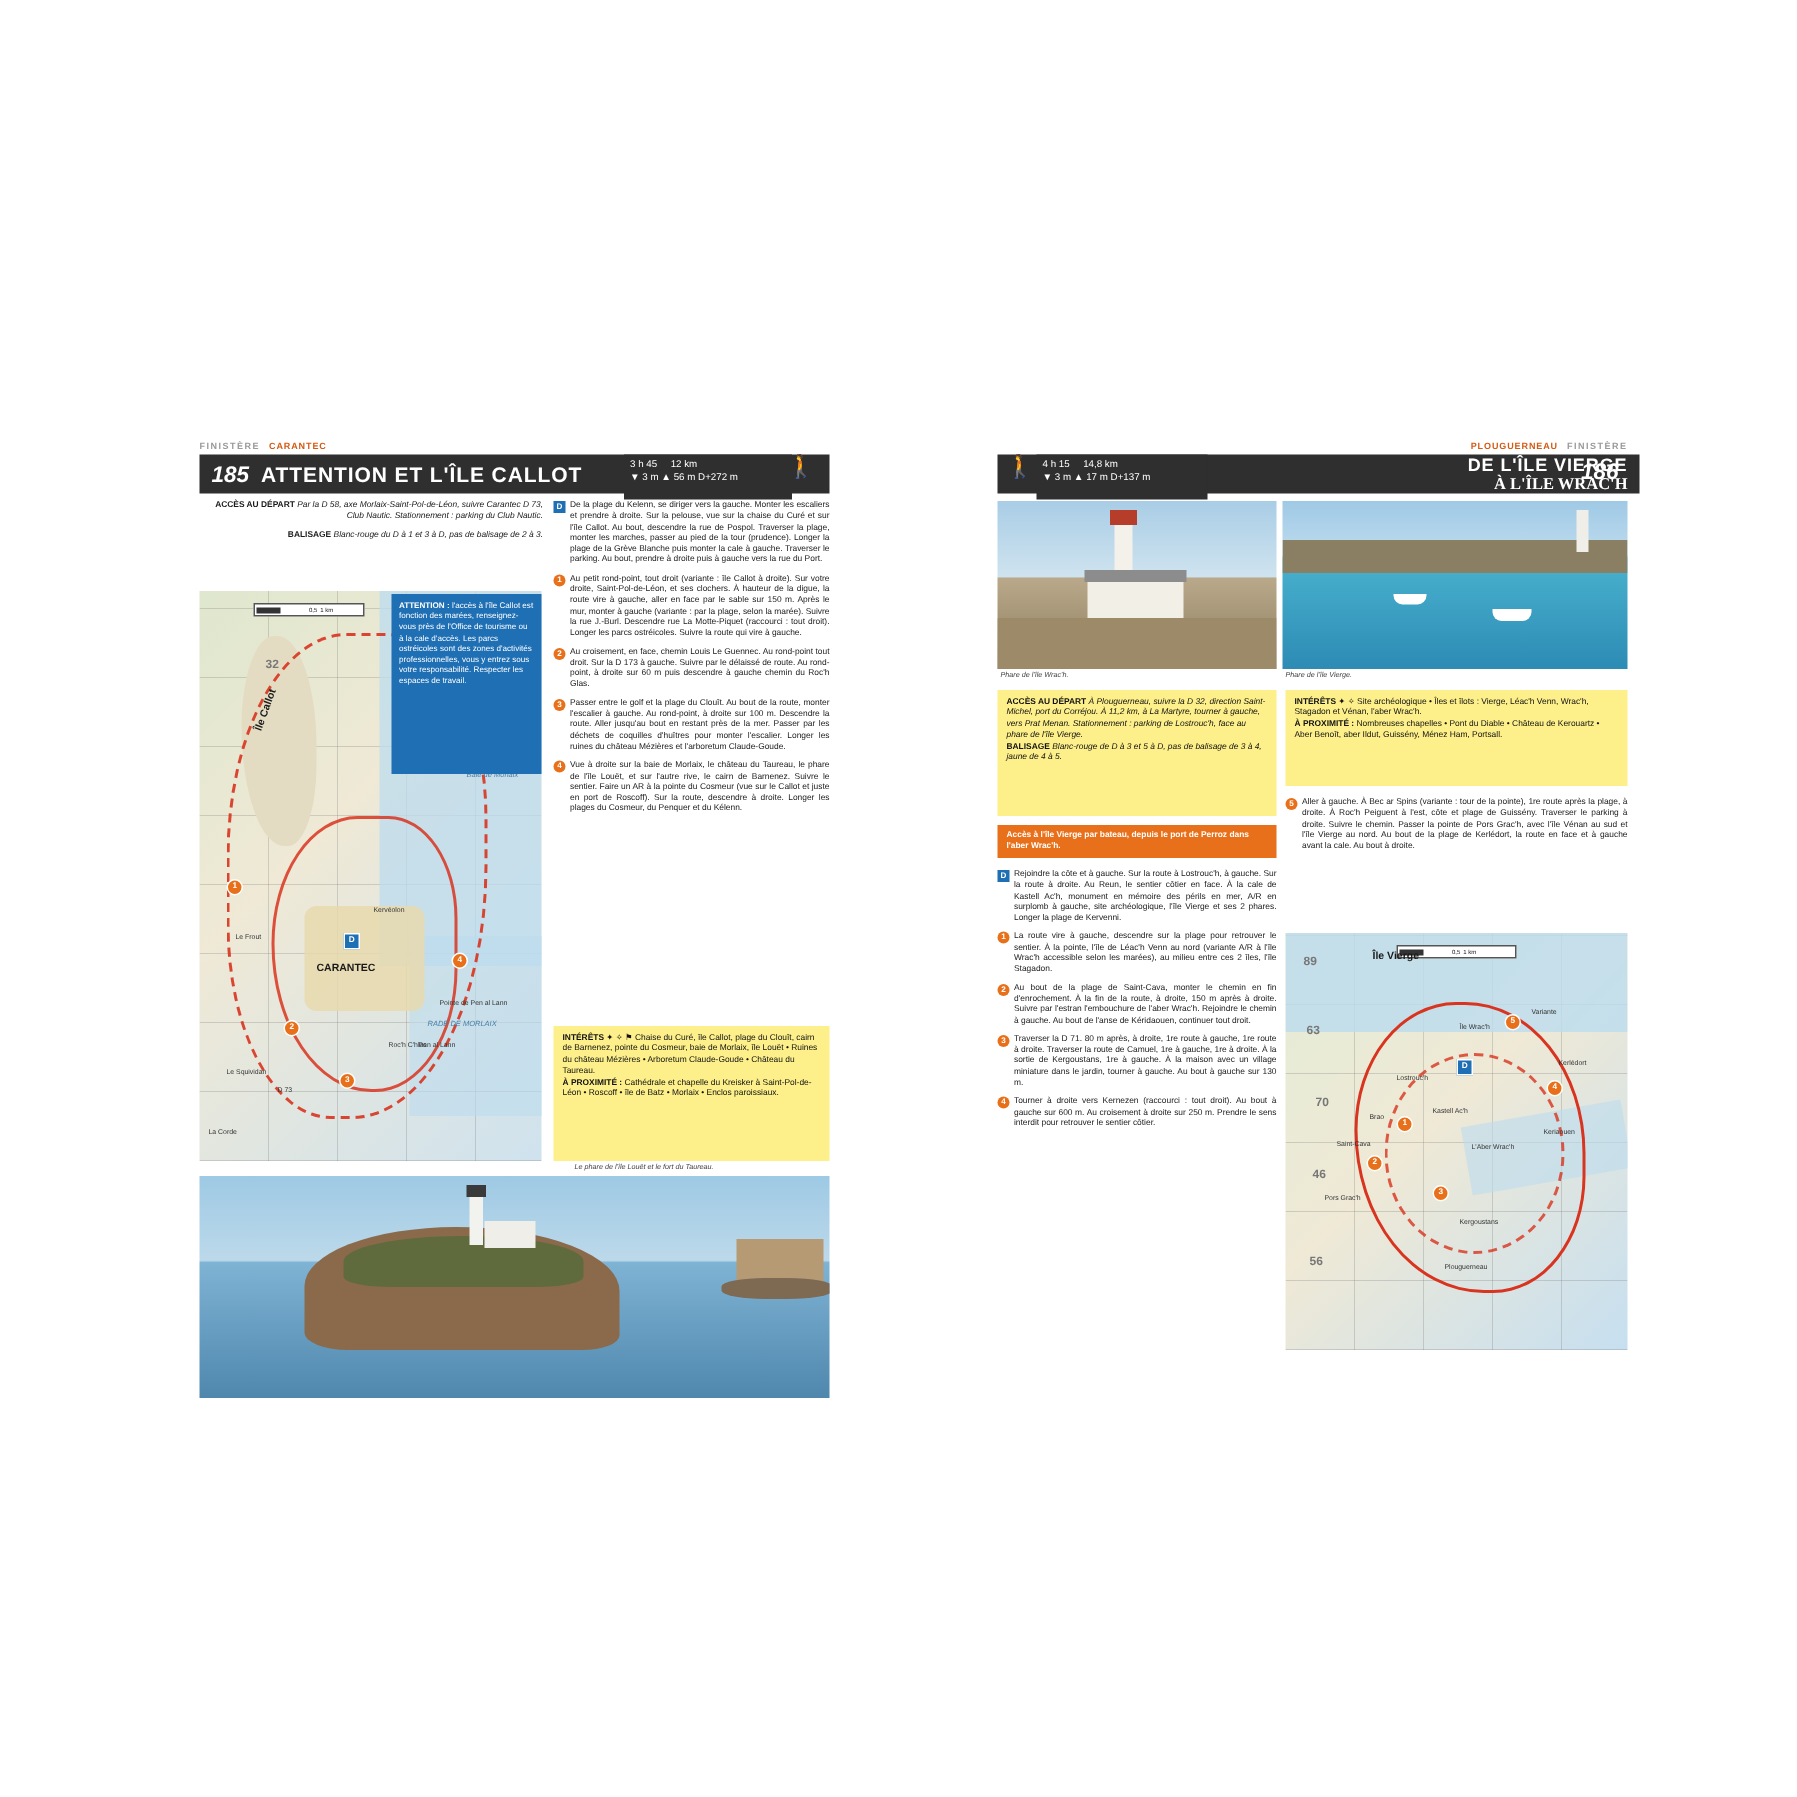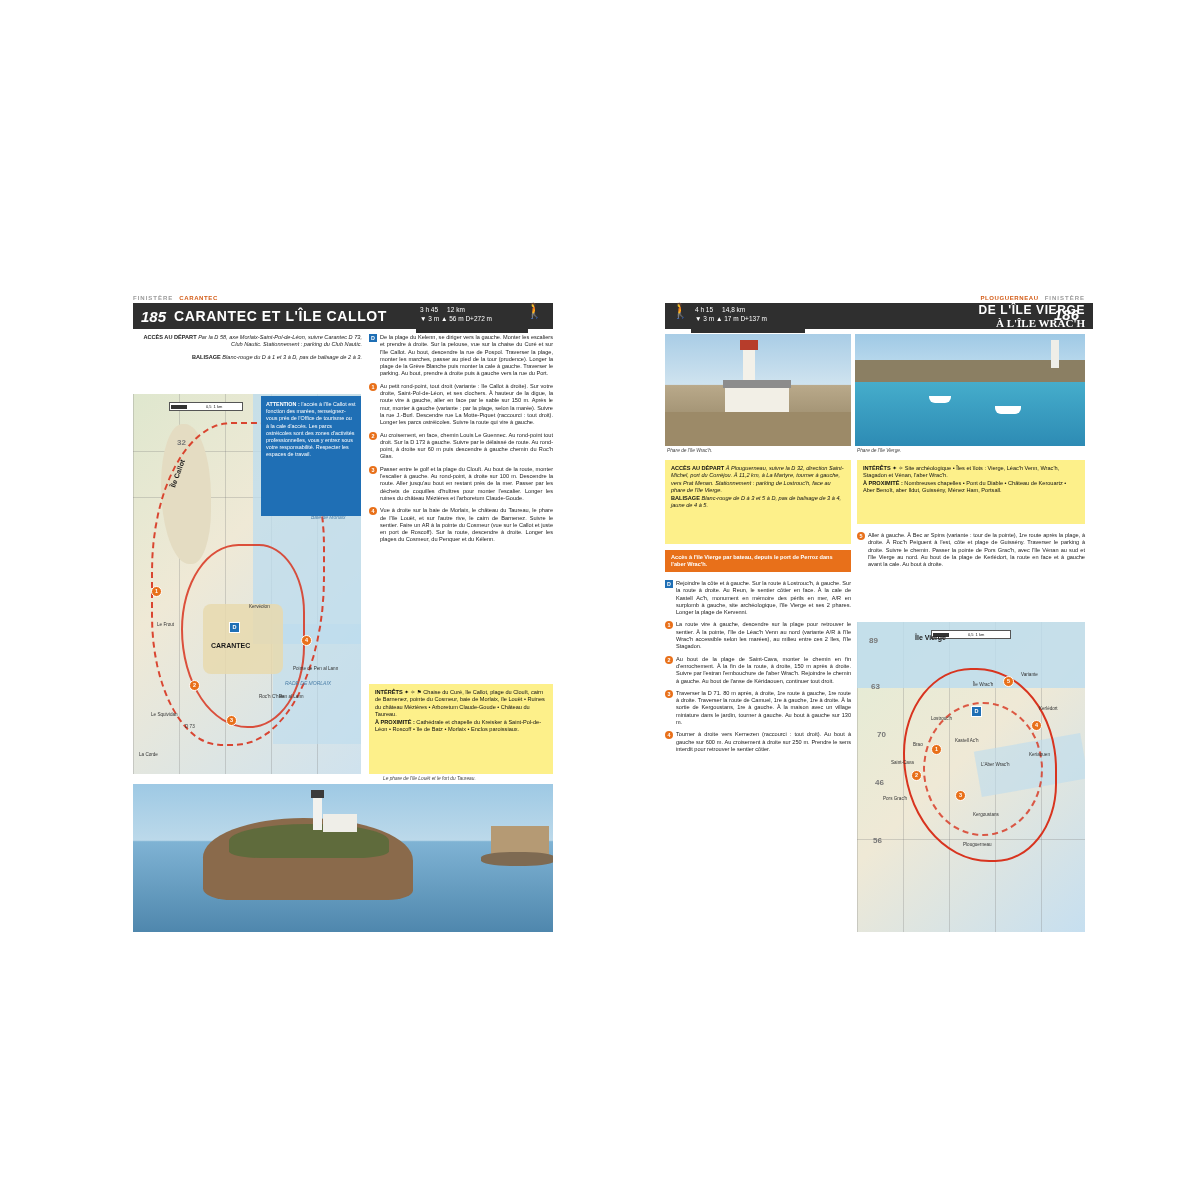--- a/index.html
+++ b/index.html
@@ -65,21 +65,21 @@
 
   <div class="page" id="page-left">
 
     <div class="topline">
       <span class="dept">FINISTÈRE</span>
       <span class="town">CARANTEC</span>
     </div>
 
     <div class="titlebar" style="width:420px;">
       <span class="num">185</span>
-      <span class="ttl">CARANTEC ET L'ÎLE CALLOT</span>
+      <span class="ttl">ATTENTION ET L'ÎLE CALLOT</span>
     </div>
     <div class="statbox" style="left:283px;top:11px;width:104px;height:26px;">
       <div class="row">
         <span>3 h 45</span>
         &nbsp;&nbsp;&nbsp;
         <span>12 km</span>
       </div>
       <div class="row">
         <span>▼ 3 m</span>
         <span>▲ 56 m</span>
@@ -275,21 +275,21 @@
       <span>Nombreuses chapelles • Pont du Diable • Château de Kerouartz • Aber Benoît, aber Ildut, Guissény, Ménez Ham, Portsall.</span>
     </div>
 
     <div class="col" style="left:192px;top:240px;width:228px;">
       <div class="step">
         <span class="bullet">5</span>
         <span>Aller à gauche. À Bec ar Spins (variante : tour de la pointe), 1re route après la plage, à droite. À Roc'h Peiguent à l'est, côte et plage de Guissény. Traverser le parking à droite. Suivre le chemin. Passer la pointe de Pors Grac'h, avec l'île Vénan au sud et l'île Vierge au nord. Au bout de la plage de Kerlédort, la route en face et à gauche avant la cale. Au bout à droite.</span>
       </div>
     </div>
 
-    <div class="map" style="left:192px;top:330px;width:228px;height:310px;background:linear-gradient(135deg,#e3ecd5 0%,#efe9d6 45%,#c6dff0 100%);">
+    <div class="map" style="left:192px;top:330px;width:228px;height:278px;background:linear-gradient(135deg,#e3ecd5 0%,#efe9d6 45%,#c6dff0 100%);">
       <div class="mapgrid" style="background:
           repeating-linear-gradient(0deg,rgba(120,120,120,.28) 0 .5px,transparent .5px 46px),
           repeating-linear-gradient(90deg,rgba(120,120,120,.28) 0 .5px,transparent .5px 46px);"></div>
       <div style="position:absolute;left:0;top:0;width:228px;height:66px;background:#bcdcef;opacity:.8;"></div>
       <div style="position:absolute;left:120px;top:120px;width:108px;height:46px;background:#bcdcef;opacity:.6;transform:rotate(-10deg);"></div>
       <div style="position:absolute;left:46px;top:46px;width:150px;height:190px;border:2px solid #d8341f;border-radius:44% 52% 40% 56%;"></div>
       <div style="position:absolute;left:66px;top:80px;width:116px;height:130px;border:2px dashed #d8341f;border-radius:50%;opacity:.8;"></div>
 
       <div class="scalebar" style="left:74px;top:8px;width:78px;">
         <i></i>

